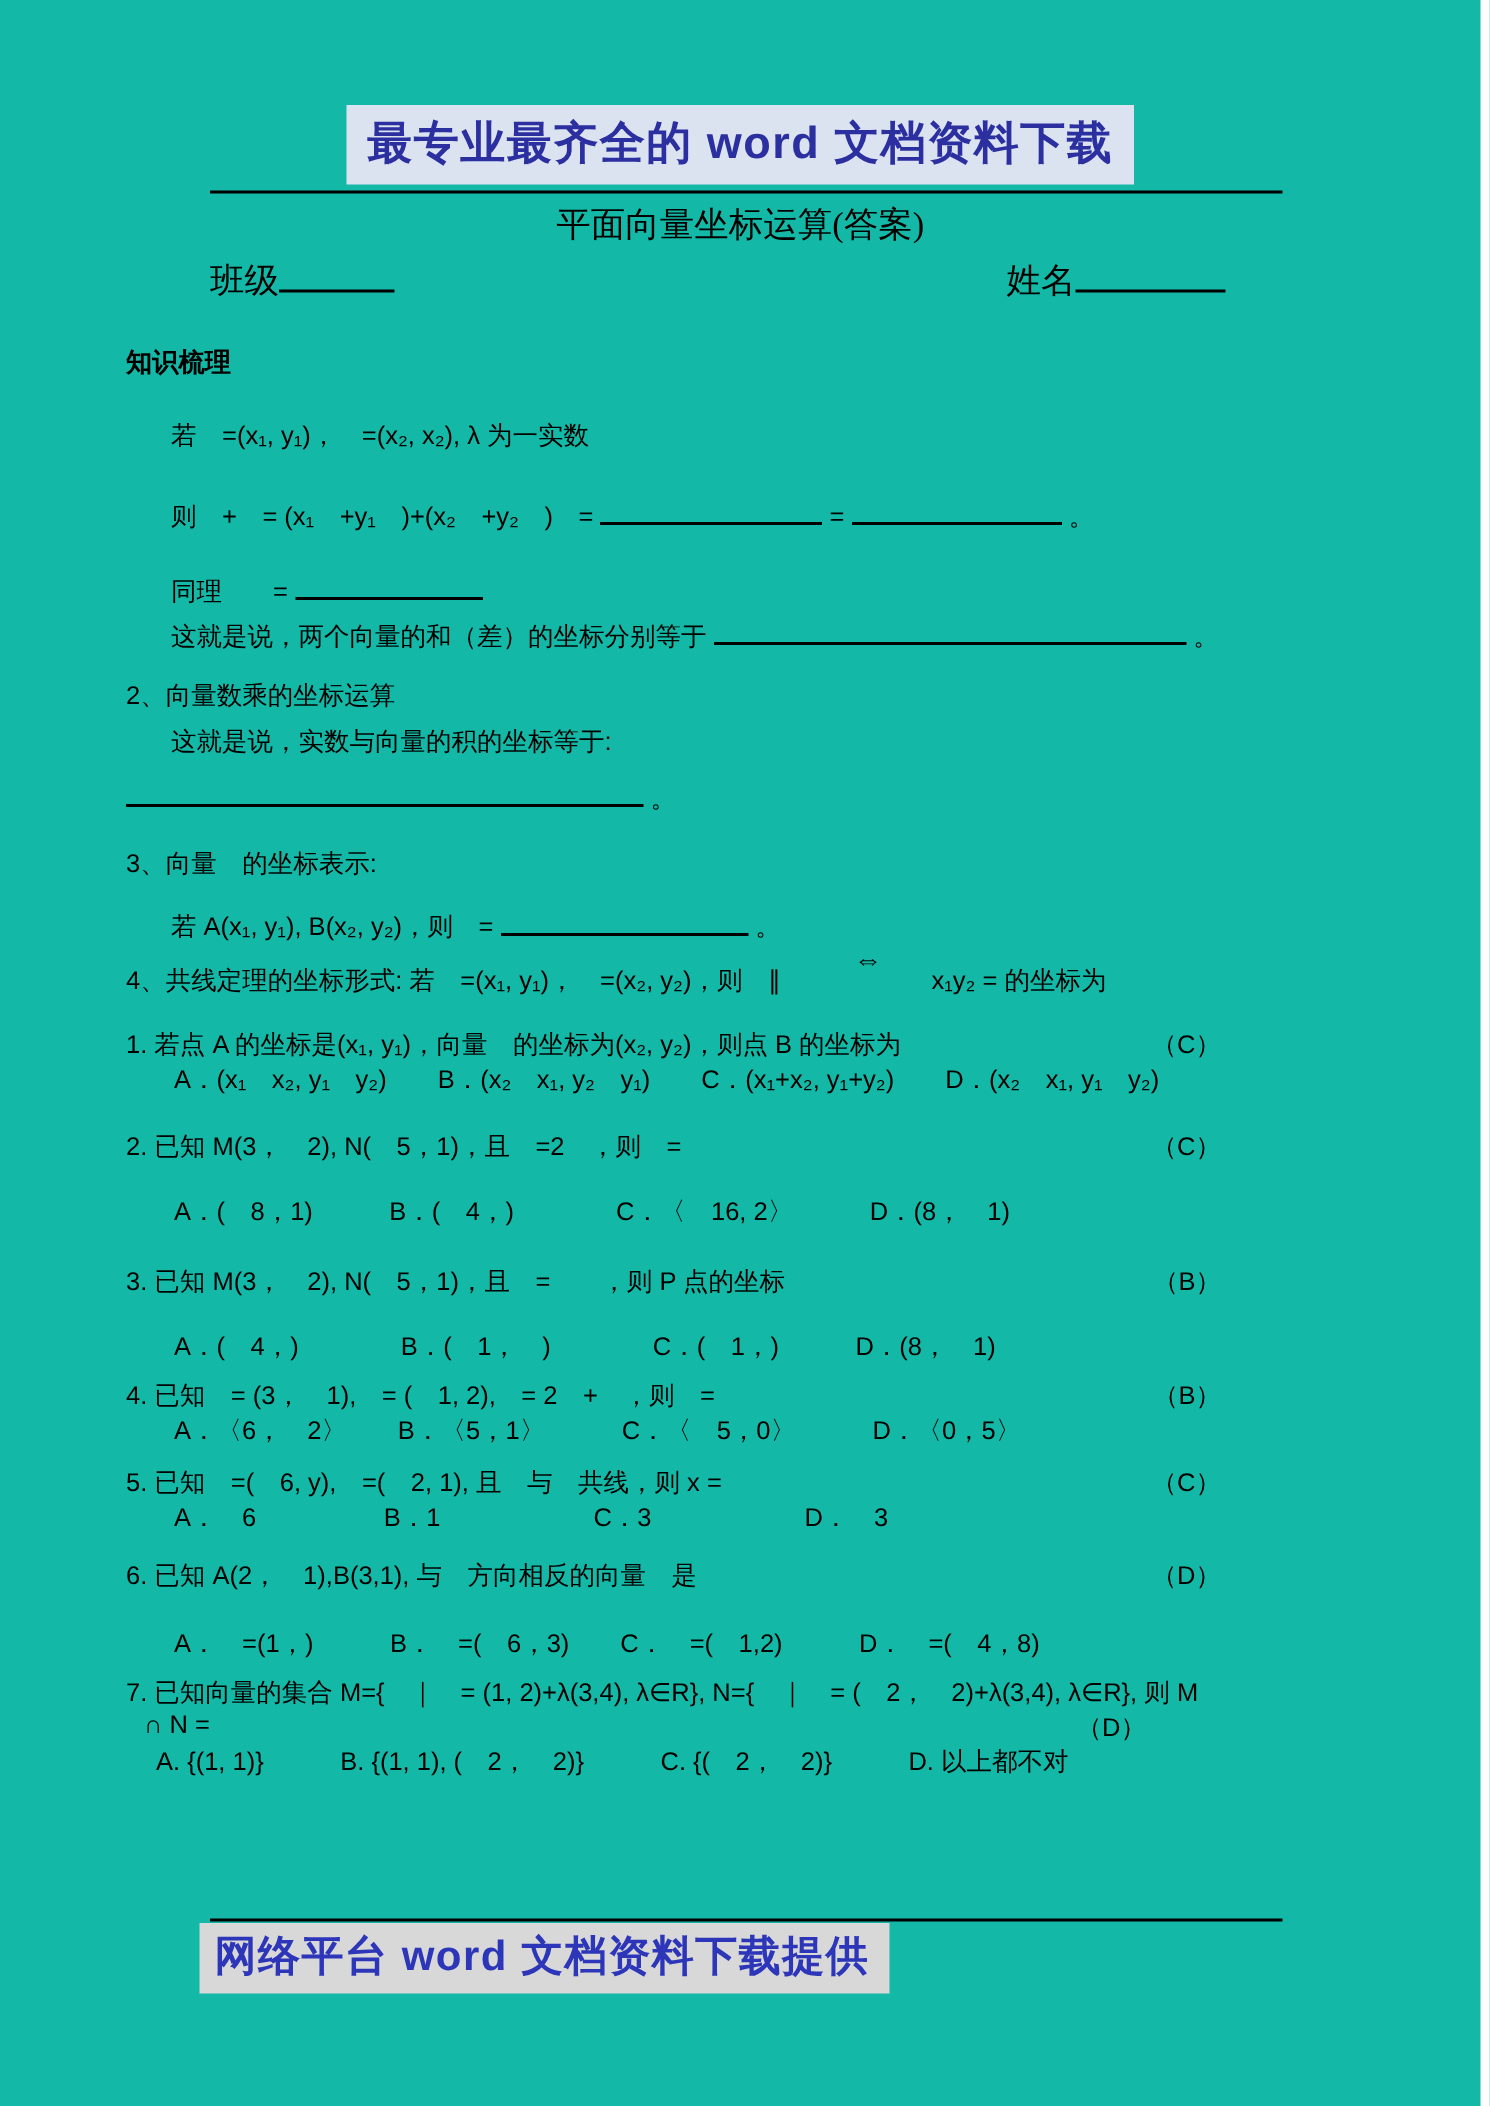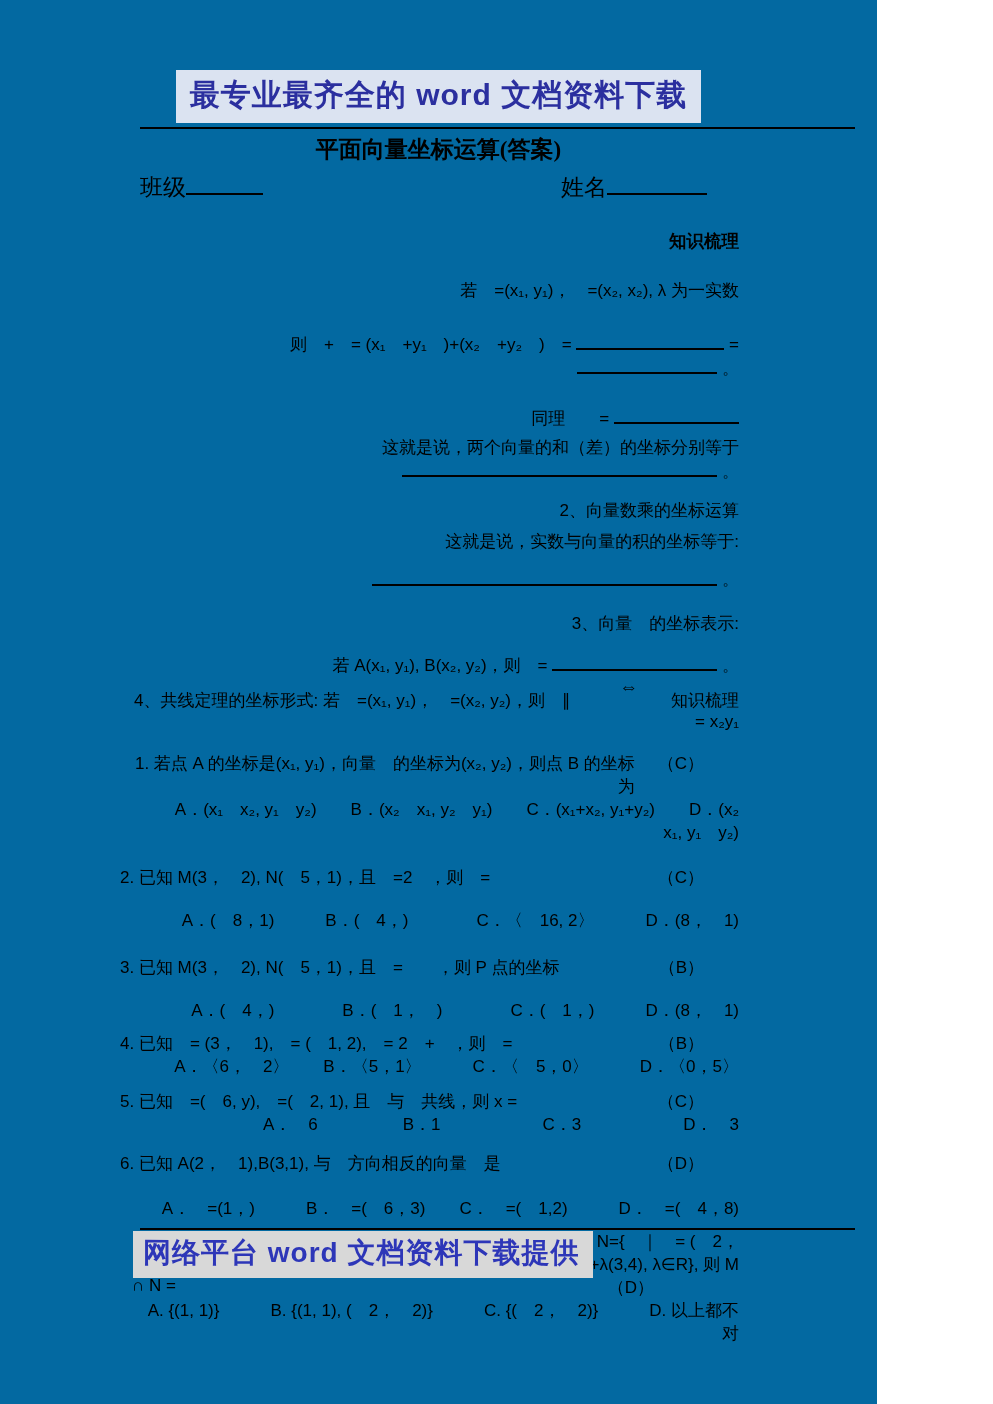--- a/index.html
+++ b/index.html
@@ -1,19 +1,19 @@
 <!DOCTYPE html>
 <html><head>
 <meta charset="utf-8">
 <style>
   html,body{margin:0;padding:0;background:#fff;}
   .page{
     position:relative;
-    width:877px;height:1404px;
-    background:#0369a1;
+    width:987px;height:1404px;
+    background:#14b8a6;
     font-family:"Liberation Sans","DejaVu Sans",sans-serif;
     color:#000;
     overflow:hidden;
   }
   .txt{white-space:pre-wrap;}
   
   .banner-top-wrap{padding-top:70px;text-align:center;}
   .banner-top{
     display:inline-block;
     background:#dbe3f1;
@@ -21,51 +21,50 @@
     font-size:30px;font-weight:bold;
     padding:5px 14px 7px 14px;
     letter-spacing:1px;
   }
   .rule{width:715px;margin:4px 0 0 140px;border-bottom:2px solid #000;}
   .doc-title{
     text-align:center;
     font-family:"Liberation Serif","DejaVu Serif",serif;
     font-size:23px;
     margin-top:5px;
-    font-weight:bold;
   }
   .fields-row{
     display:flex;justify-content:space-between;
     margin:6px 140px 0 140px;padding-right:30px;
     font-size:23px;
   }
   .blank{display:inline-block;border-bottom:2px solid #000;height:0.95em;}
   .w77{width:77px}.w100{width:100px}.w125{width:125px}.w105{width:105px}
   .w130{width:130px}.w140{width:140px}.w148{width:148px}.w165{width:165px}
   .w315{width:315px}.w345{width:345px}
-  .content{margin:0 138px 0 120px;font-size:17px;text-align:right;}
+  .content{margin:0 138px 0 84px;font-size:17px;}
   .bold-head{font-weight:bold;font-size:17.5px;}
   .k-head1{margin-top:26px;}
   .k-item-title{margin-top:22px;}
   .indent{padding-left:30px;}
   .mt26{margin-top:26px}.mt30{margin-top:30px}.mt28{margin-top:28px}
   .mt6{margin-top:6px}.mt16{margin-top:16px}.mt8{margin-top:8px}
   .mt14{margin-top:14px}.mt20{margin-top:20px}.mt18{margin-top:18px}
   .mt12{margin-top:12px}.mt10{margin-top:10px}.mt22{margin-top:22px}
   .mt24{margin-top:24px}.mt0{margin-top:0px}
   .iff{position:relative;top:-13px;margin:0 28px 0 44px;font-size:19px;}
   
   .q-row{display:flex;justify-content:space-between;align-items:flex-start;padding-right:35px;gap:23px;}
   .q-row .q-ans{white-space:nowrap;}
   .q-opts{padding-left:32px;}
   .q7-row2{display:flex;justify-content:space-between;padding-right:85px;}
   .q7-row2 .left{padding-left:12px;}
   .q7-opts{padding-left:20px;}
   
-  .footer{position:absolute;left:0;top:1228px;width:993px;}
+  .footer{position:absolute;left:0;top:1279px;width:993px;}
   .footer-rule{width:715px;margin-left:140px;border-bottom:2px solid #000;}
   .banner-bottom{
     display:inline-block;
     margin-left:133px;margin-top:1px;
     background:#d8d8d8;
     color:#2d36b8;
     font-size:28px;font-weight:bold;
     padding:3px 14px 6px 10px;
     letter-spacing:1px;
   }
@@ -129,21 +128,21 @@
 
     <div class="indent mt18">
       <span class="txt">若 A(x₁, y₁), B(x₂, y₂)，则　=</span>
       <span class="blank w165"></span>
       <span class="txt">。</span>
     </div>
 
     <div class="mt12">
       <span class="txt">4、共线定理的坐标形式: 若　=(x₁, y₁)，　=(x₂, y₂)，则　∥</span>
       <span class="iff txt">⇔</span>
-      <span class="txt">知识梳理 = x₂y₁</span>
+      <span class="txt">x₁y₂ = 的坐标为</span>
     </div>
 
 
     <div class="q-row mt20">
       <span class="q-text txt">1. 若点 A 的坐标是(x₁, y₁)，向量　的坐标为(x₂, y₂)，则点 B 的坐标为</span>
       <span class="q-ans txt">（C）</span>
     </div>
     <div class="q-opts mt0 txt">A．(x₁　x₂, y₁　y₂)　　B．(x₂　x₁, y₂　y₁)　　C．(x₁+x₂, y₁+y₂)　　D．(x₂　x₁, y₁　y₂)</div>
 
     <div class="q-row mt22">

